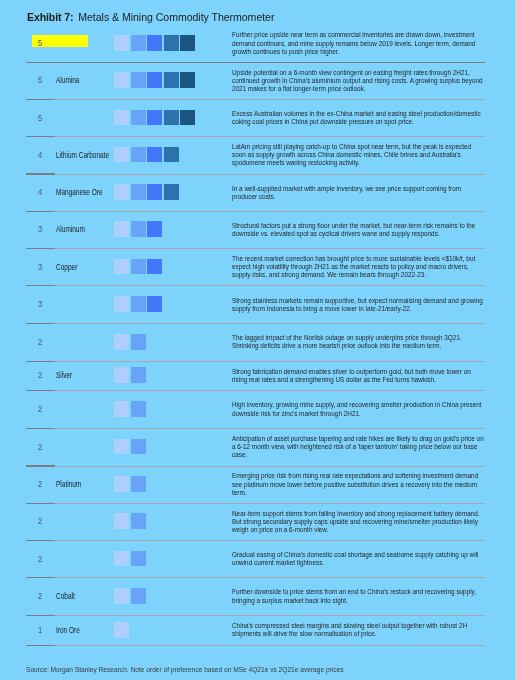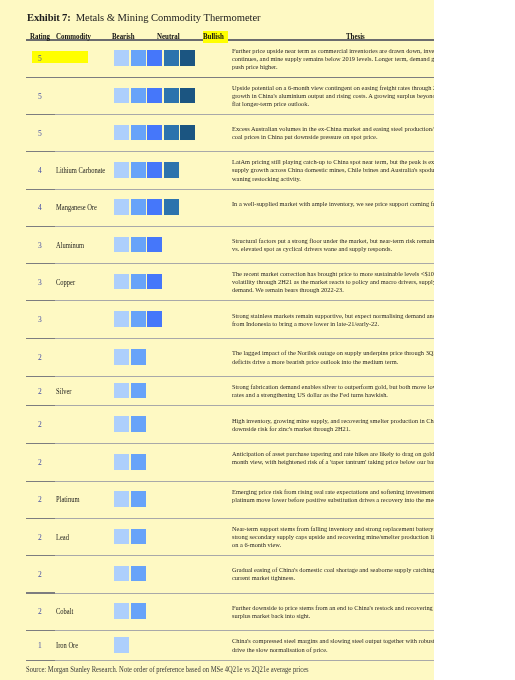--- a/index.html
+++ b/index.html
@@ -1,20 +1,20 @@
 <!DOCTYPE html>
 <html><head>
 <meta charset="utf-8">
 <title>Exhibit 7: Metals &amp; Mining Commodity Thermometer</title>
 <style>
   html,body{margin:0;padding:0;background:#ffffff;}
   body{width:515px;height:680px;color:#000;
        font-family:"Liberation Sans",sans-serif;
        -webkit-font-smoothing:antialiased;}
-  .page{position:relative;width:434px;height:680px;overflow:hidden;background:#fef9c3;font-family:Liberation Serif, serif;}
+  .page{position:relative;width:515px;height:680px;overflow:hidden;background:#7dd3fc;}
 
   
   .title{position:absolute;left:27.3px;top:11.6px;white-space:nowrap;
          font-size:11px;line-height:11px;color:#1c1c1c;
          transform:scaleX(0.96);transform-origin:0 0;}
   .title .lbl{font-weight:bold;letter-spacing:-0.13px;}
   .title .txt{font-weight:normal;padding-left:5.2px;letter-spacing:-0.04px;}
 
   
   .tbl{position:absolute;left:26px;top:25.4px;width:459px;}
@@ -65,30 +65,20 @@
        transform:scaleX(0.858);transform-origin:0 0;}
 </style>
 </head>
 <body>
 
 <div class="page">
 
   <div class="title"><span class="lbl">Exhibit 7:</span><span class="txt">Metals &amp; Mining Commodity Thermometer</span></div>
 
   <div class="tbl">
-    <div class="hrow">
-      <div class="hrule"></div>
-      <div class="hlpad" style="background: rgb(255, 255, 0); left: 176.7px; top: 5.4px; width: 25.8px; height: 12.2px;"></div>
-      <span class="hcell h-rating">Rating</span>
-      <span class="hcell h-comm">Commodity</span>
-      <span class="hcell h-bear">Bearish</span>
-      <span class="hcell h-neu">Neutral</span>
-      <span class="hcell h-bull">Bullish</span>
-      <span class="hcell h-thesis">Thesis</span>
-    </div>
     <div id="rows">
         <div class="row" style="height: 37.5px;">
           <div class="hlbox" style="background: rgb(255, 255, 0); top: 9.95px;"></div>
           <div class="c-rating">
             <span class="rating" style="top: 13.75px;">5</span>
           </div>
           <div class="c-bars">
             <div class="bars">
               <div class="sq" style="background: rgb(173, 207, 252);"></div>
               <div class="sq" style="background: rgb(103, 163, 249);"></div>
@@ -100,20 +90,23 @@
           <div class="c-thesis">
             <div class="thesis" style="top: 5.94531px;">Further price upside near term as commercial inventories are drawn down, investment demand continues, and mine supply remains below 2019 levels. Longer term, demand growth continues to push price higher.</div>
           </div>
           <div class="rule rule-strong"></div>
           <div class="rule-dark"></div>
         </div>
         <div class="row" style="height: 37.1px;">
           <div class="c-rating">
             <span class="rating" style="top: 13.5469px;">5</span>
           </div>
+          <div class="c-comm">
+            <span class="comm" style="top: 13.5469px;">Alumina</span>
+          </div>
           <div class="c-bars">
             <div class="bars">
               <div class="sq" style="background: rgb(173, 207, 252);"></div>
               <div class="sq" style="background: rgb(103, 163, 249);"></div>
               <div class="sq" style="background: rgb(69, 119, 250);"></div>
               <div class="sq" style="background: rgb(44, 115, 173);"></div>
               <div class="sq" style="background: rgb(27, 85, 129);"></div>
             </div>
           </div>
           <div class="c-thesis">
@@ -322,23 +315,20 @@
           </div>
           <div class="c-thesis">
             <div class="thesis" style="top: 5.89062px;">Emerging price risk from rising real rate expectations and softening investment demand see platinum move lower before positive substitution drives a recovery into the medium term.</div>
           </div>
           <div class="rule"></div>
           <div class="rule-dark"></div>
         </div>
         <div class="row" style="height: 37px;">
           <div class="c-rating">
             <span class="rating" style="top: 13.5px;">2</span>
-          </div>
-          <div class="c-comm">
-            <span class="comm" style="top: 13.5px;">Lead</span>
           </div>
           <div class="c-bars">
             <div class="bars">
               <div class="sq" style="background: rgb(173, 207, 252);"></div>
               <div class="sq" style="background: rgb(103, 163, 249);"></div>
             </div>
           </div>
           <div class="c-thesis">
             <div class="thesis" style="top: 5.69531px;">Near-term support stems from falling inventory and strong replacement battery demand. But strong secondary supply caps upside and recovering mine/smelter production likely weigh on price on a 6-month view.</div>
           </div>

